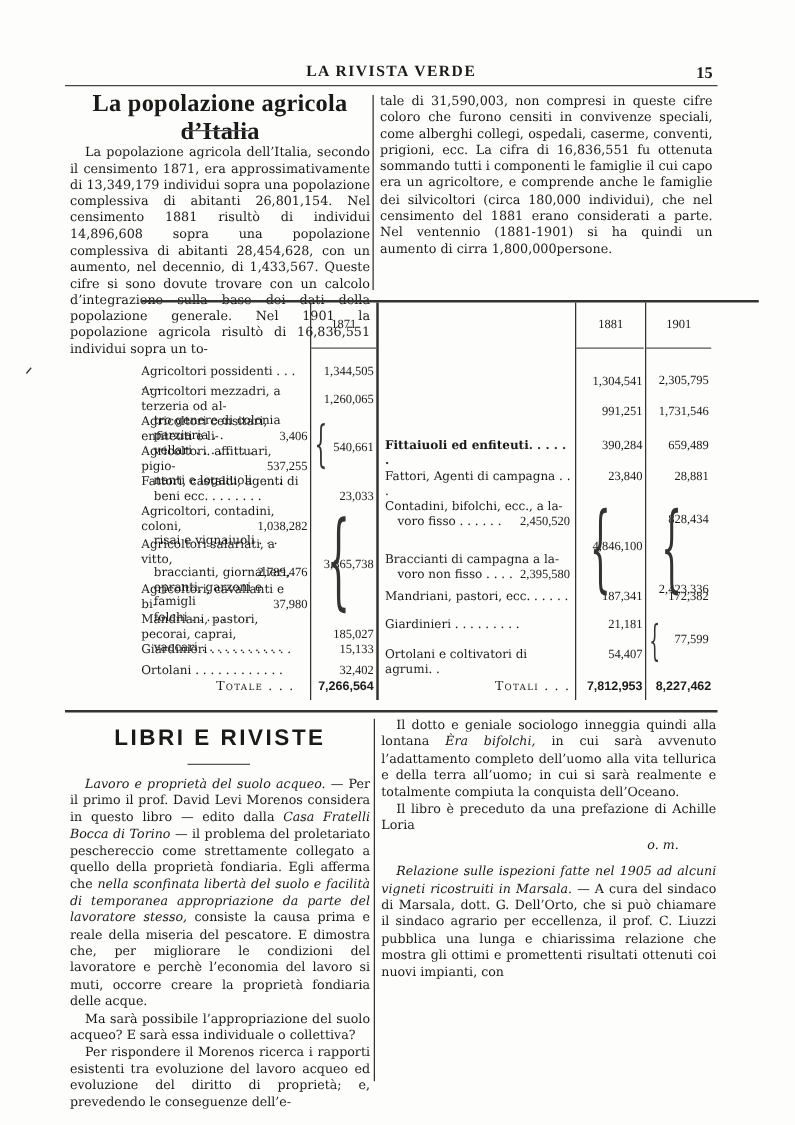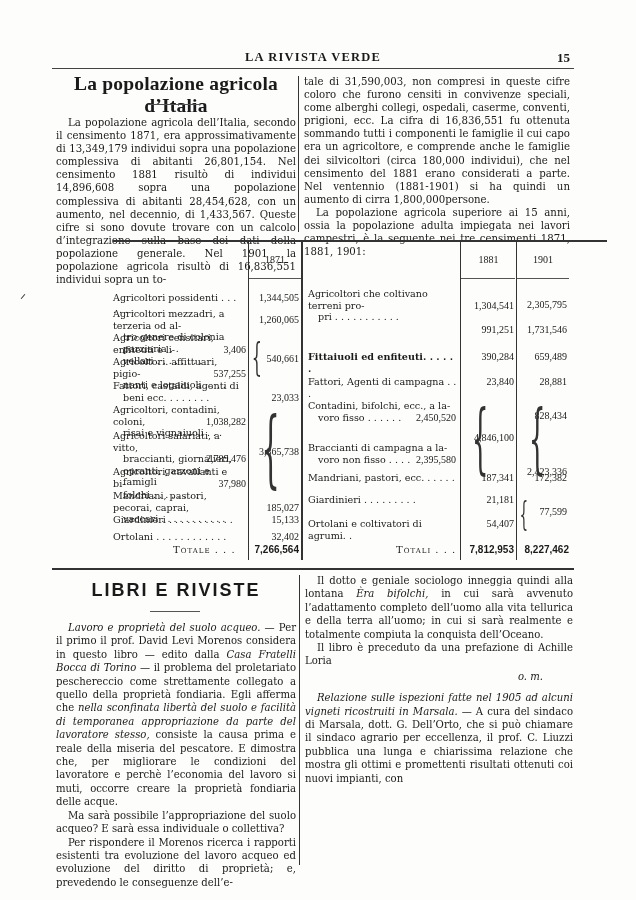--- a/index.html
+++ b/index.html
@@ -70,21 +70,20 @@
 
   <div class="art-title">La popolazione agricola d’Italia</div>
   <div class="short-rule" style="left:96px; top:104px; width:52px;"></div>
 
   <div class="col col-left-top">
     <p>La popolazione agricola dell’Italia, secondo il censimento 1871, era approssimativamente di 13,349,179 individui sopra una popolazione complessiva di abitanti 26,801,154. Nel censimento 1881 risultò di individui 14,896,608 sopra una popolazione complessiva di abitanti 28,454,628, con un aumento, nel decennio, di 1,433,567. Queste cifre si sono dovute trovare con un calcolo d’integrazione sulla base dei dati della popolazione generale. Nel 1901 la popolazione agricola risultò di 16,836,551 individui sopra un to-</p>
   </div>
   <div class="vrule" style="left:246px; top:76px; height:156px;"></div>
   <div class="col col-right-top">
     <p class="noindent">tale di 31,590,003, non compresi in queste cifre coloro che furono censiti in convivenze speciali, come alberghi collegi, ospedali, caserme, conventi, prigioni, ecc. La cifra di 16,836,551 fu ottenuta sommando tutti i componenti le famiglie il cui capo era un agricoltore, e comprende anche le famiglie dei silvicoltori (circa 180,000 individui), che nel censimento del 1881 erano considerati a parte. Nel ventennio (1881-1901) si ha quindi un aumento di cirra 1,800,000persone.</p>
-    <p>La popolazione agricola superiore ai 15 anni, ossia la popolazione adulta impiegata nei lavori campestri, è la seguente nei tre censimenti 1871, 1881, 1901:</p>
   </div>
 </div>
 
 <div class="mark"></div>
 
 <div class="tbl" style="left:80px; width:494px;margin-left:33px;">
   <div class="top-rule" style="width:494px;"></div>
 
   <div class="vl" style="left:135px; height:318px;"></div>
   <div class="vl" style="left:188px; height:318px; width:2px;"></div>
@@ -149,24 +148,20 @@
     <div class="lbl" style="left:0px; top:291px; width:128px;">
       <span style="display: block;">Ortolani . . . . . . . . . . . .</span>
     </div>
     <div class="num" style="left:136px; width:50px; top:291px;">32,402</div>
     <div class="num" style="left:136px; width:50px; top:113px;">540,661</div>
     <div class="num" style="left:136px; width:50px; top:206px;">3,865,738</div>
     <div class="brace" style="left:131px; top:96px; font-size:40px; line-height:40px; transform:scaleX(0.4);">{</div>
     <div class="brace" style="left:131px; top:166px; font-size:84px; line-height:84px; transform:scaleX(0.35);">{</div>
     <div class="totlbl" style="left:60px; top:304px;">Totale . . .</div>
     <div class="num tot" style="left:136px; width:50px; top:304px;">7,266,564</div>
-    <div class="lbl" style="left:195px; top:48px; width:150px;">
-      <span style="display: block;">Agricoltori che coltivano terreni pro-</span>
-      <span class="cont">pri . . . . . . . . . . .</span>
-    </div>
     <div class="num" style="left:348px; width:53px; top:59.5px;">1,304,541</div>
     <div class="num" style="left:348px; width:53px; top:84px;">991,251</div>
     <div class="lbl" style="left:195px; top:111px; width:150px;font-weight:bold;">
       <span style="display: block;">Fittaiuoli ed enfiteuti. . . . . .</span>
     </div>
     <div class="num" style="left:348px; width:53px; top:111px;">390,284</div>
     <div class="lbl" style="left:195px; top:136px; width:150px;">
       <span style="display: block;">Fattori, Agenti di campagna . . .</span>
     </div>
     <div class="num" style="left:348px; width:53px; top:136px;">23,840</div>

